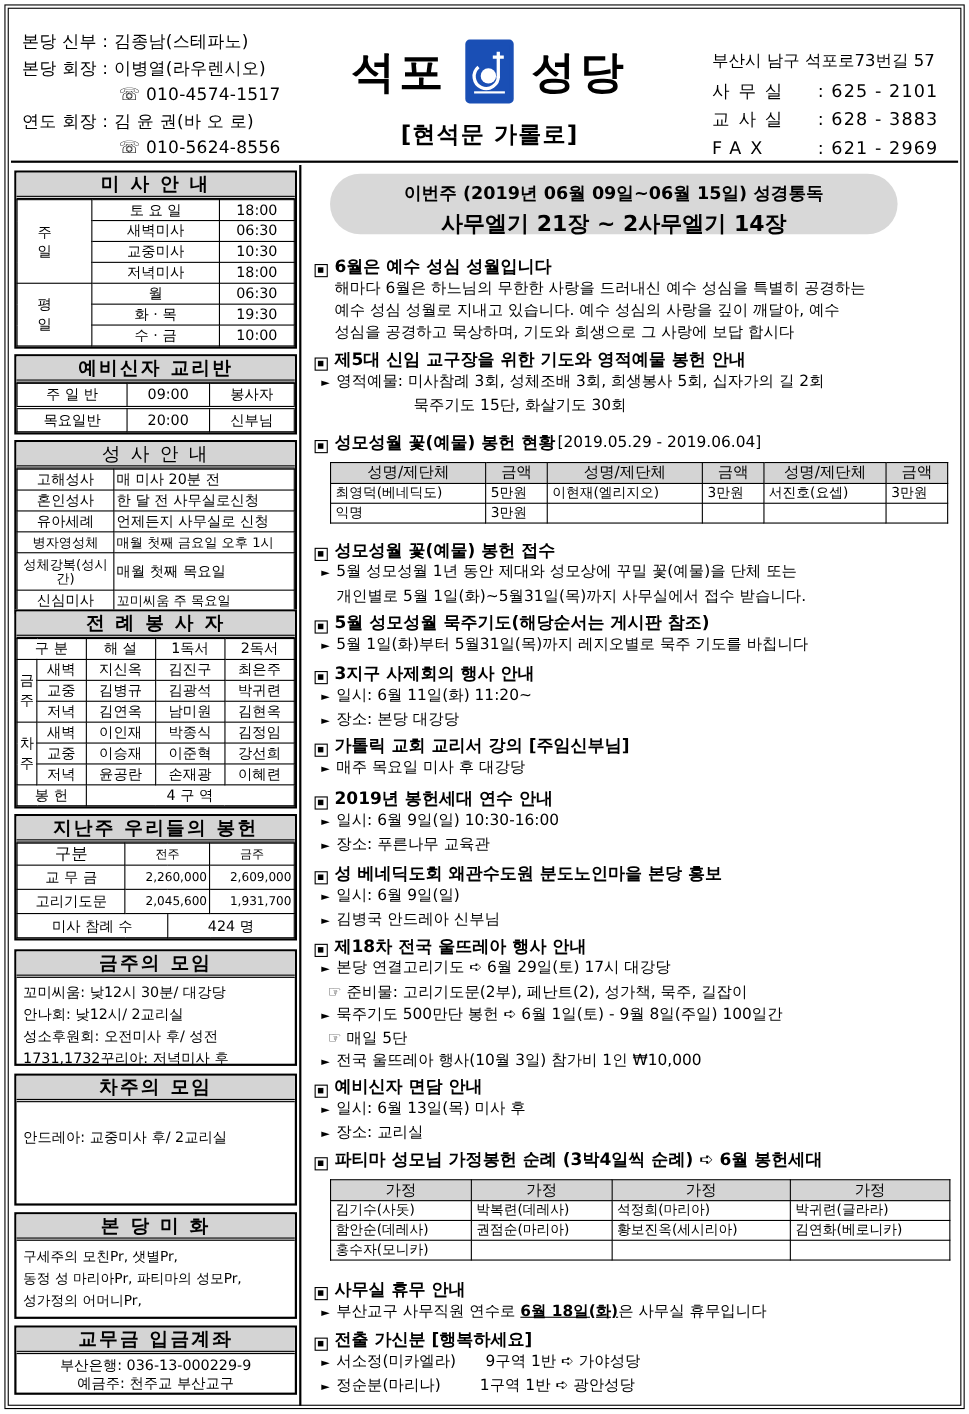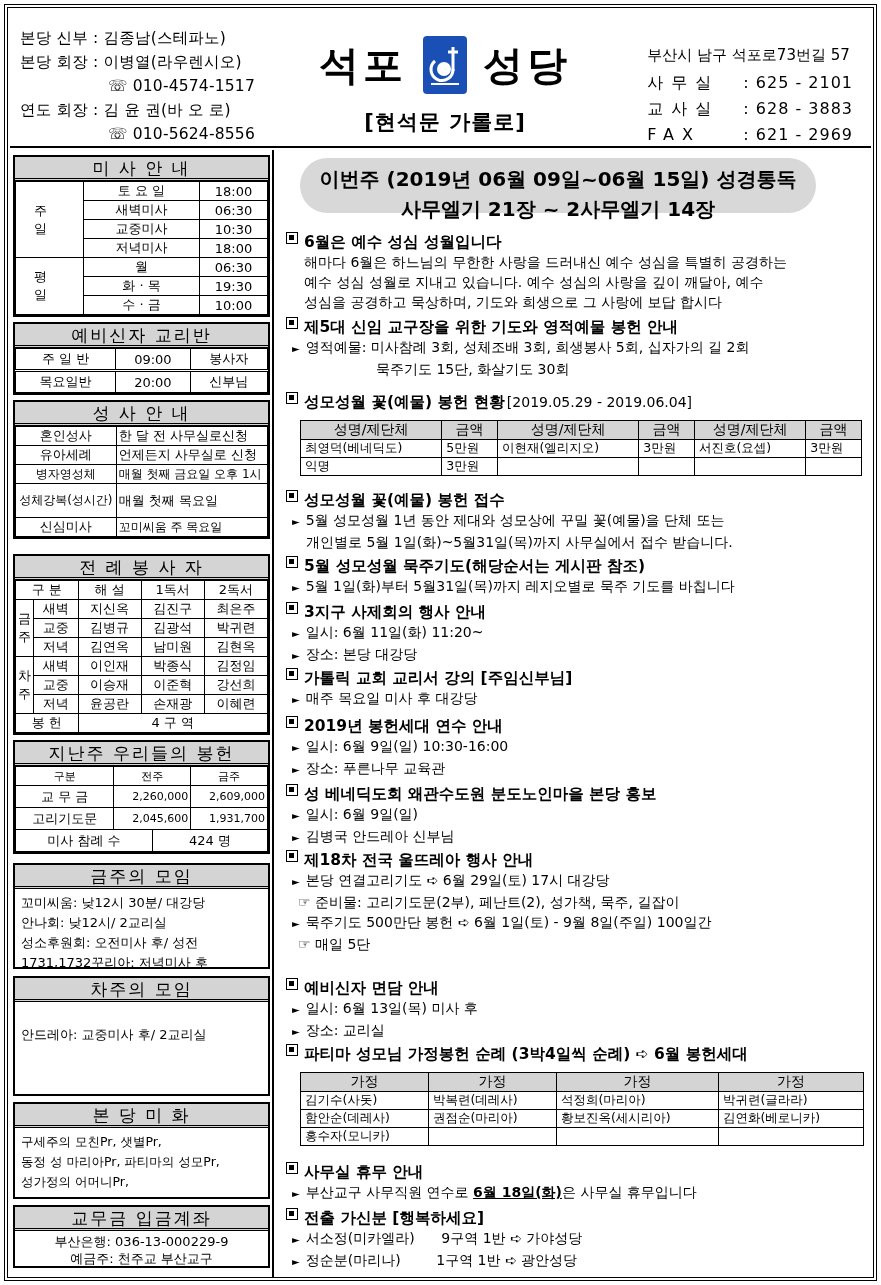--- a/index.html
+++ b/index.html
@@ -14,32 +14,32 @@
 .title{font-size:40px;font-weight:bold;letter-spacing:4px;font-family:"DejaVu Sans",sans-serif}
 .logo{width:44px;height:58px;background:#1a4fb5;border-radius:4px;display:flex;align-items:center;justify-content:center}
 .subtitle{font-size:21px;font-weight:bold;margin-top:14px;letter-spacing:1px}
 .hdr-right{position:absolute;right:18px;top:32px;font-size:16px;line-height:26px;text-align:left}
 .hdr-right .addr{font-size:15px;margin-bottom:2px}
 .hdr-right .row{display:flex;letter-spacing:1px}
 .hdr-right .lab{width:96px;letter-spacing:8px}
 
 .leftcol{position:absolute;left:10px;top:150px;width:264px;height:1128px;border-right:2px solid #000}
 .box{position:absolute;left:3px;width:257px;border:2px solid #000;background:#fff}
-.box-h{background:#d4d4d4;text-align:center;font-weight:normal;font-size:17px;border-bottom:3px double #000;height:24px;line-height:22px;letter-spacing:2px}
+.box-h{background:#d4d4d4;text-align:center;font-weight:bold;font-size:17px;border-bottom:3px double #000;height:24px;line-height:22px;letter-spacing:2px}
 .box-h.light{font-weight:normal}
 table{border-collapse:collapse;width:100%}
 td{border:1px solid #000;text-align:center;font-size:13px;height:19px;padding:0 2px}
 .body-text{font-size:13px;line-height:20px;padding:4px 6px}
 
 .rightcol{position:absolute;left:276px;top:150px;width:595px;height:1128px}
 .banner{position:absolute;left:24px;top:8px;width:516px;height:55px;background:#d8d8d8;border-radius:28px;text-align:center;font-weight:bold}
-.banner .l1{font-size:20px;margin-top:8px}
+.banner .l1{font-size:16px;margin-top:8px}
 .banner .l2{font-size:20px;margin-top:3px}
 .sec{position:absolute;left:10px;width:580px}
-.sec-h{font-weight:bold;font-size:15.5px;line-height:20px;display:flex;align-items:flex-start}
+.sec-h{font-weight:bold;font-size:15.5px;line-height:20px;display:flex;align-items:flex-end}
 .sq{display:inline-block;width:12px;height:12px;border:1.5px solid #000;margin-right:6px;position:relative;flex:none}
 .sq::after{content:"";position:absolute;left:2px;top:2px;width:5px;height:5px;background:#000}
 .line{font-size:14px;line-height:20px;padding-left:6px}
 .line.b{font-weight:normal}
 .line .tri{font-size:10px;margin-right:6px}
 .indent{padding-left:20px}
 .sub{font-weight:normal;font-size:14px;margin-left:2px}
 .u{text-decoration:underline;font-weight:bold}
 .dt td{font-size:12.5px;height:17px;text-align:left;padding:0 4px}
 .dt tr:first-child td{background:#d4d4d4;text-align:center;font-size:14px;height:19px}
@@ -147,20 +147,24 @@
             <td>신부님</td>
           </tr>
     </tbody>
       </table>
   </div>
 
   <div class="box" style="top:250px">
     <div class="box-h light">성 사 안 내</div>
     <table>
       <tbody>
+          <tr>
+            <td style="width:88px">고해성사</td>
+            <td style="text-align:left">매 미사 20분 전</td>
+          </tr>
       <tr>
             <td>혼인성사</td>
             <td style="text-align:left">한 달 전 사무실로신청</td>
           </tr>
       <tr>
             <td>유아세례</td>
             <td style="text-align:left">언제든지 사무실로 신청</td>
           </tr>
       <tr>
             <td style="font-size:12px">병자영성체</td>
@@ -232,21 +236,21 @@
           </tr>
     </tbody>
       </table>
   </div>
 
   <div class="box" style="top:590px">
     <div class="box-h">지난주 우리들의 봉헌</div>
     <table>
       <tbody>
           <tr>
-            <td style="font-size:11px">구분</td>
+            <td style="font-size:15px">구분</td>
             <td colspan="2" style="font-size:11px">전주</td>
             <td style="font-size:11px">금주</td>
           </tr>
       <tr>
             <td style="height:22px">교 무 금</td>
             <td colspan="2" style="text-align:right;font-size:11px">2,260,000</td>
             <td style="text-align:right;font-size:11px">2,609,000</td>
           </tr>
       <tr>
             <td style="height:22px">고리기도문</td>
@@ -411,20 +415,21 @@
 
   <div class="sec" style="top:700px">
     <div class="sec-h">
         <span class="sq"></span>
         <span>제18차 전국 울뜨레아 행사 안내</span>
       </div>
     <div class="line b"><span class="tri">►</span><span>본당 연결고리기도 ➪ 6월 29일(토) 17시 대강당</span></div>
     <div class="line" style="padding-left:12px">☞ 준비물: 고리기도문(2부), 페난트(2), 성가책, 묵주, 길잡이</div>
     <div class="line b"><span class="tri">►</span><span>묵주기도 500만단 봉헌 ➪ 6월 1일(토) - 9월 8일(주일) 100일간</span></div>
     <div class="line" style="padding-left:12px">☞ 매일 5단</div>
+    <div class="line b"><span class="tri">►</span><span>전국 울뜨레아 행사(10월 3일) 참가비 1인 ₩10,000</span></div>
   </div>
 
   <div class="sec" style="top:828px">
     <div class="sec-h">
         <span class="sq"></span>
         <span>예비신자 면담 안내</span>
       </div>
     <div class="line"><span class="tri">►</span><span>일시: 6월 13일(목) 미사 후</span></div>
     <div class="line"><span class="tri">►</span><span>장소: 교리실</span></div>
   </div>

